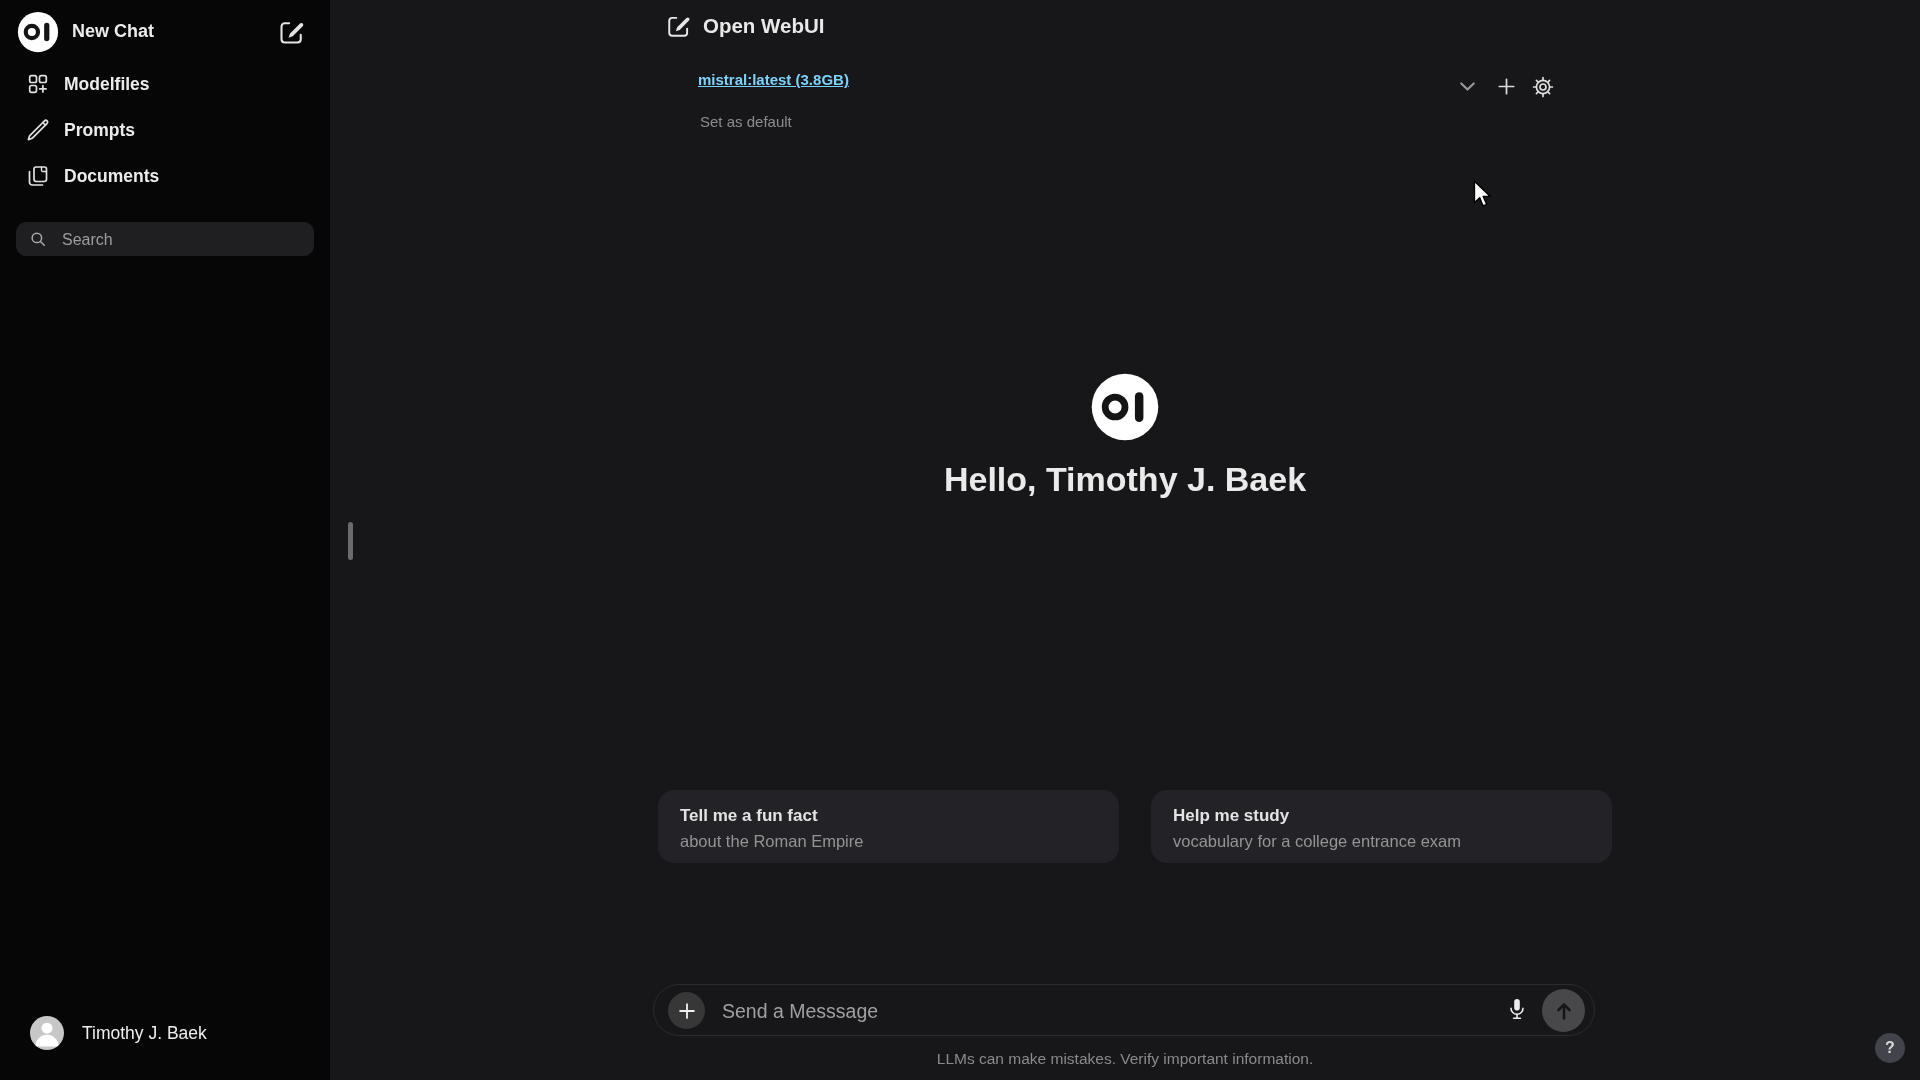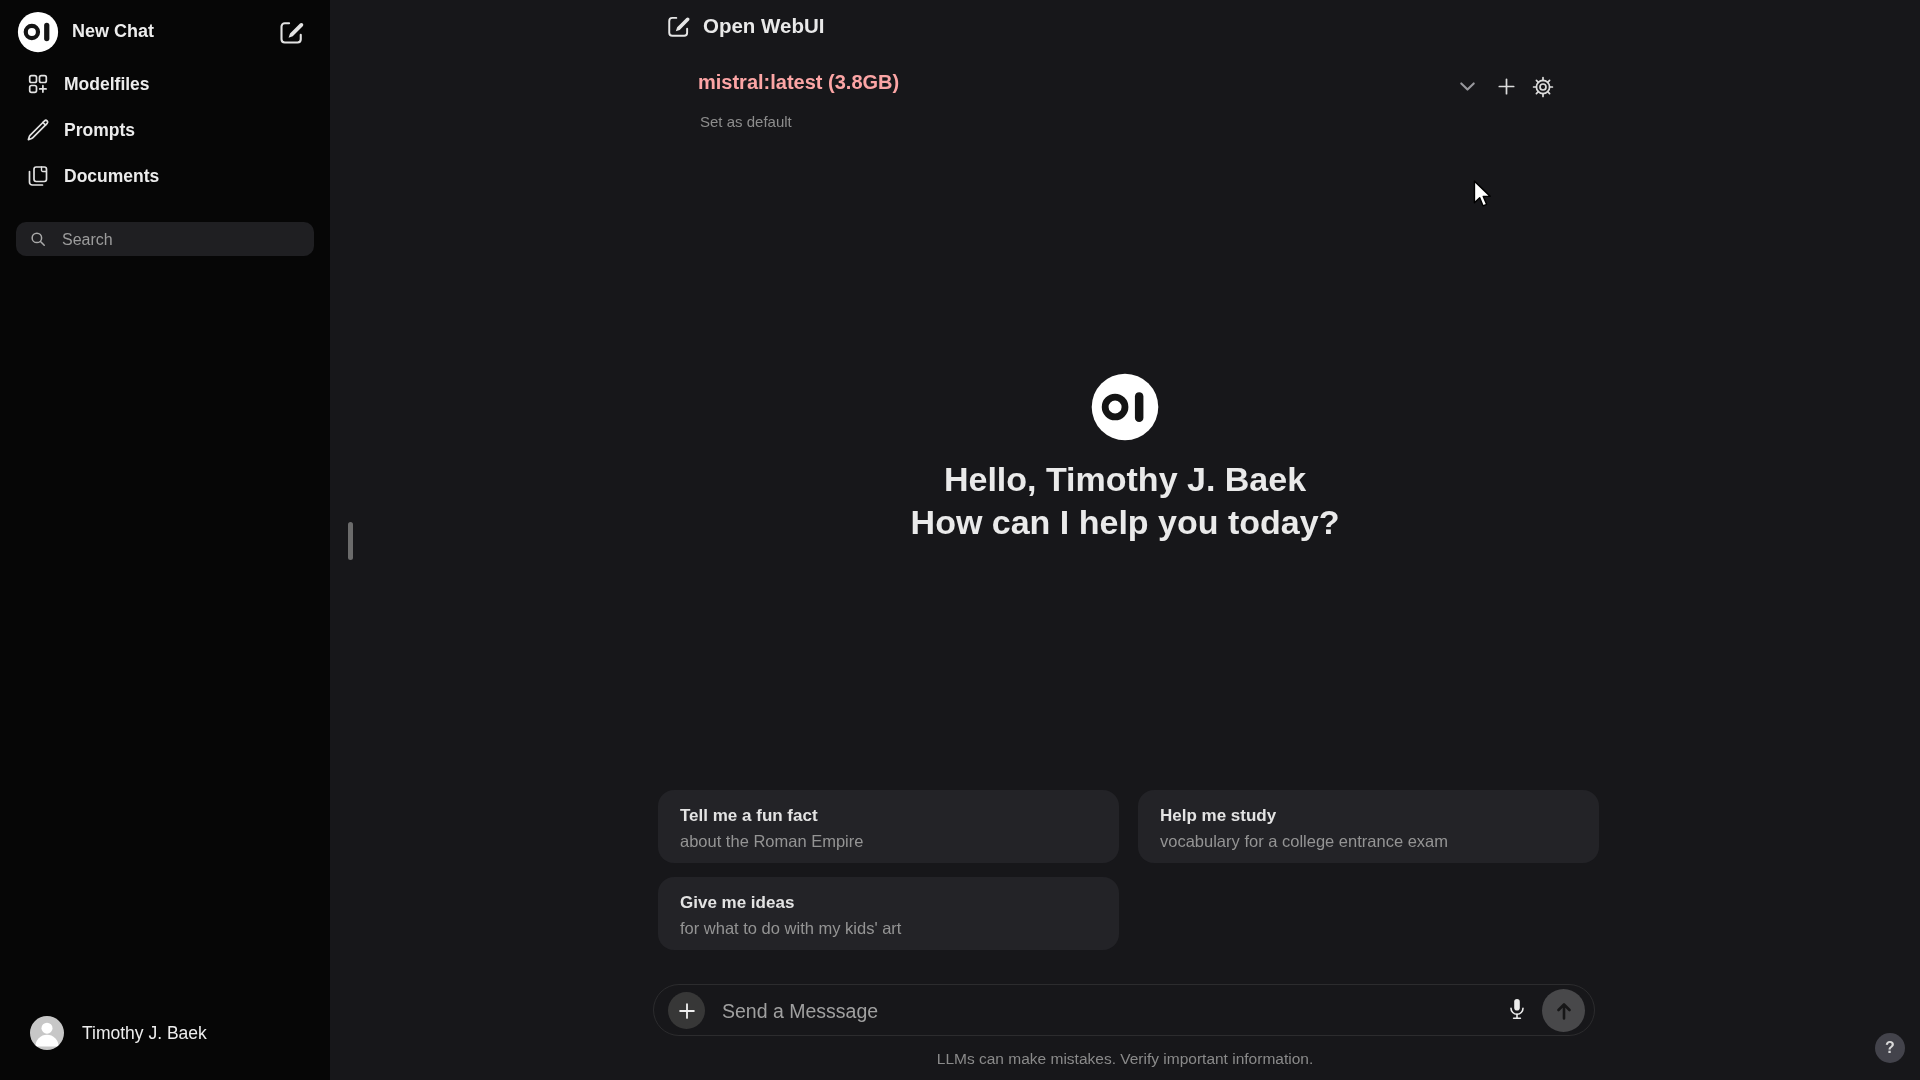--- a/index.html
+++ b/index.html
@@ -25,35 +25,35 @@
   .avatar{position:absolute;left:14px;top:8px;width:34px;height:34px;border-radius:50%;background:#c7c7c7;overflow:hidden;}
   .avatar svg{position:absolute;left:0;top:0;}
   .sb-user-name{position:absolute;left:66px;top:15px;font-size:17.5px;font-weight:400;color:#eeeeee;}
   .resize-handle{position:absolute;left:348px;top:522px;width:5px;height:38px;border-radius:3px;background:#6b6b6b;cursor:col-resize;}
 
   
   .hdr-edit{position:absolute;left:666px;top:13px;width:26px;height:26px;color:#e6e6e6;cursor:pointer;}
   .hdr-title{position:absolute;left:703px;top:14px;font-size:20.5px;font-weight:700;color:#e9e9e9;}
 
   
-  .model-name{position:absolute;left:698px;top:71px;font-size:20px;font-weight:700;color:#fca5a5;cursor:pointer;}
+  .model-name{position:absolute;left:698px;top:71px;font-size:15px;font-weight:700;color:#7dd3fc;cursor:pointer;text-decoration:underline;}
   .model-default{position:absolute;left:700px;top:113px;font-size:15px;color:#8d8d8d;cursor:pointer;}
   .mi{position:absolute;top:75px;cursor:pointer;}
   .mi-chevron{left:1456px;width:23px;height:23px;color:#98989d;}
   .mi-plus{left:1495px;width:23px;height:23px;color:#dcdcdc;}
   .mi-gear{left:1531px;width:24px;height:24px;color:#dcdcdc;}
 
   
   .hero-logo{position:absolute;left:1091px;top:373px;width:68px;height:68px;}
   .greeting{position:absolute;left:330px;top:458px;width:1590px;text-align:center;
             font-size:34px;font-weight:700;color:#eaeaea;line-height:43px;}
 
   
   .cards{position:absolute;left:658px;top:790px;width:941px;display:grid;
-         grid-template-columns:461px 461px;grid-auto-rows:73px;gap:14px 19px;}
+         grid-template-columns:461px 461px;grid-auto-rows:73px;gap:14px 32px;}
   .card{background:#232327;border-radius:16px;padding:14px 22px;box-sizing:border-box;cursor:pointer;}
   .card-title{font-size:17px;font-weight:700;color:#e3e3e3;margin-top:2px;}
   .card-sub{font-size:16.5px;color:#949494;margin-top:6px;white-space:nowrap;overflow:hidden;}
 
   
   .composer{position:absolute;left:653px;top:984px;width:942px;height:52px;box-sizing:border-box;
             border:1px solid #2c2c2e;border-radius:26px;background:#17171a;}
   .comp-plus{position:absolute;left:14px;top:7px;width:37px;height:37px;border-radius:50%;
              background:#373737;color:#efefef;cursor:pointer;}
   .comp-plus svg{position:absolute;left:7.5px;top:7.5px;}
@@ -187,35 +187,30 @@
 
   <div class="hero-logo">
     <svg viewBox="0 0 48 48" width="68" height="68">
       <circle cx="24" cy="24" r="23.5" fill="#ffffff"></circle>
       <circle cx="17" cy="24" r="7" fill="none" stroke="#141414" stroke-width="4.8"></circle>
       <rect x="31" y="13.5" width="6" height="21" rx="3" fill="#141414"></rect>
     </svg>
   </div>
   <div class="greeting">
     <div>Hello, Timothy J. Baek</div>
-    <div>How can I help you today?</div>
   </div>
 
   <div class="cards">
     <div class="card">
       <div class="card-title">Tell me a fun fact</div>
       <div class="card-sub">about the Roman Empire</div>
     </div>
     <div class="card">
       <div class="card-title">Help me study</div>
       <div class="card-sub">vocabulary for a college entrance exam</div>
-    </div>
-    <div class="card">
-      <div class="card-title">Give me ideas</div>
-      <div class="card-sub">for what to do with my kids' art</div>
     </div>
   </div>
 
   <div class="composer">
     <div class="comp-plus">
       <svg viewBox="0 0 24 24" width="22" height="22" fill="none" stroke="currentColor" stroke-width="2" stroke-linecap="round">
         <path d="M12 4.5v15M4.5 12h15"></path>
       </svg>
     </div>
     <input type="text" class="comp-input" placeholder="Send a Messsage" style="">

